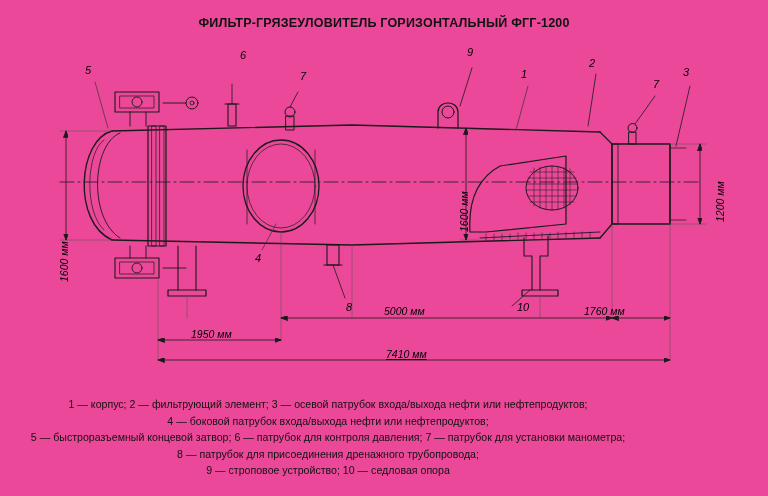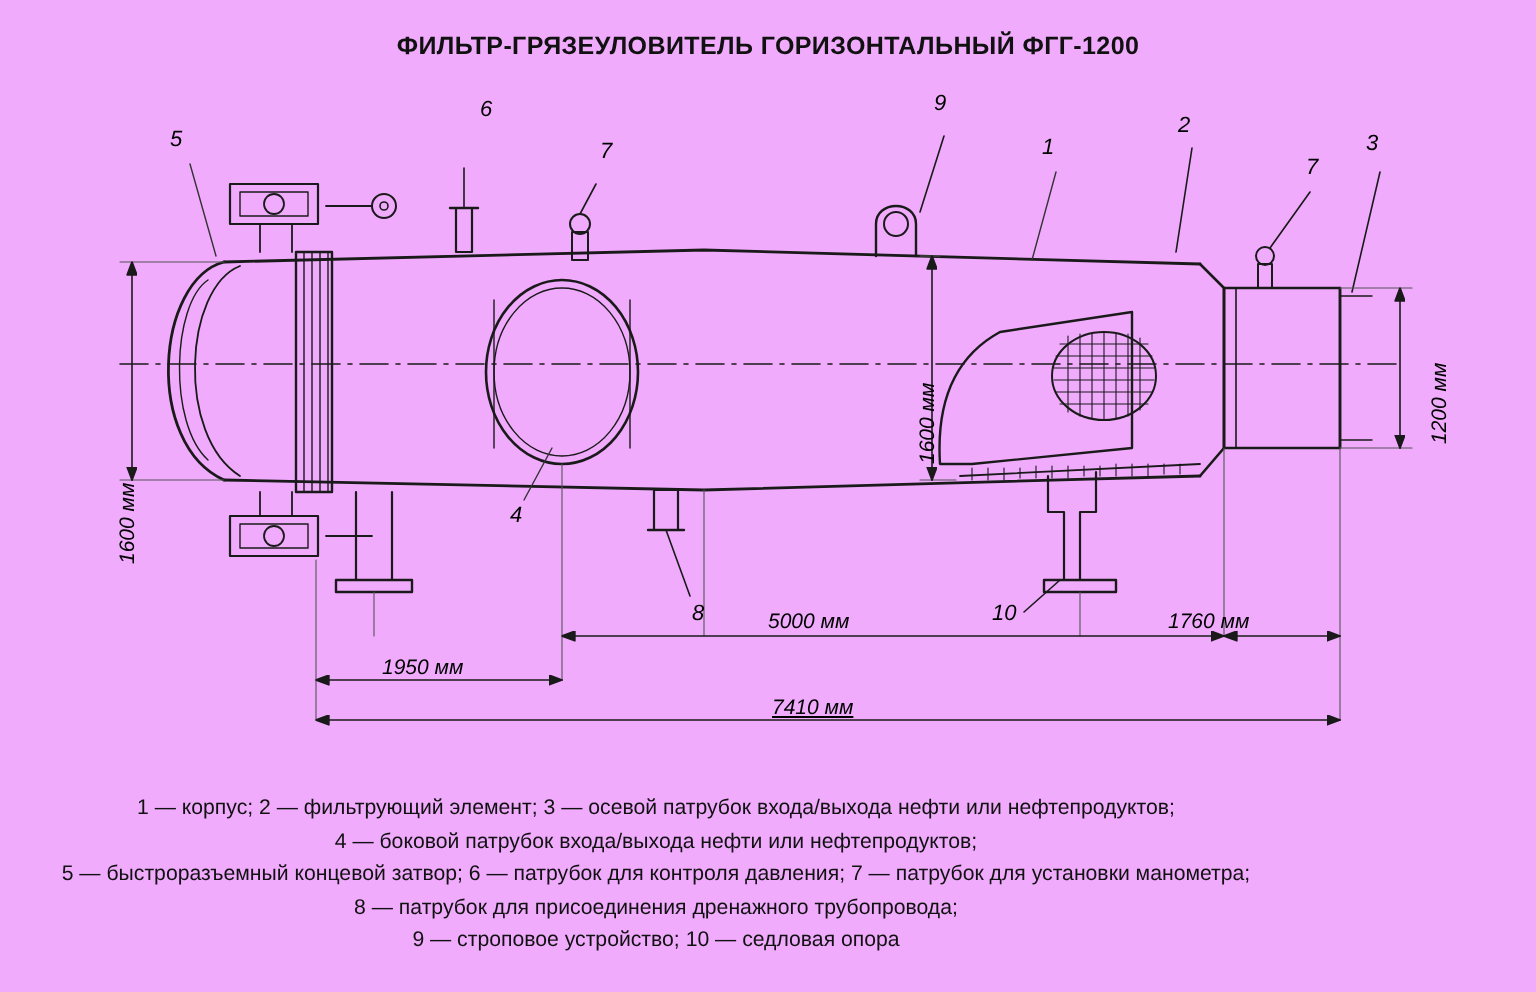--- a/index.html
+++ b/index.html
@@ -9,21 +9,21 @@
   }
   body {
     font-family: "Liberation Sans", sans-serif;
     color: #000000;
   }
   #root {
     position: relative;
     width: 768px;
     height: 496px;
     overflow: hidden;
-    background: #f0abfc;
+    background: #ec4899;
   }
   #title {
     position: absolute;
     top: 16px;
     left: 0;
     width: 768px;
     text-align: center;
     font-size: 12.5px;
     font-weight: bold;
     letter-spacing: 0.2px;
@@ -263,21 +263,21 @@
   <span class="callout" style="left:85px;  top:64px;">5</span>
   <span class="callout" style="left:240px; top:49px;">6</span>
   <span class="callout" style="left:300px; top:70px;">7</span>
   <span class="callout" style="left:467px; top:46px;">9</span>
   <span class="callout" style="left:521px; top:68px;">1</span>
   <span class="callout" style="left:589px; top:57px;">2</span>
   <span class="callout" style="left:653px; top:78px;">7</span>
   <span class="callout" style="left:683px; top:66px;">3</span>
   <span class="callout" style="left:255px; top:252px;">4</span>
   <span class="callout" style="left:346px; top:301px;">8</span>
-  <span class="callout" style="left:496px; top:301px;text-align:right;">10</span>
+  <span class="callout" style="left:517px; top:301px;text-align:right;">10</span>
 
   <span class="dim vert" style="left:58px;  top:282px;">1600 мм</span>
   <span class="dim vert" style="left:458px; top:232px;">1600 мм</span>
   <span class="dim vert" style="left:714px; top:222px;">1200 мм</span>
 
   <span class="dim" style="left:191px; top:328px;">1950 мм</span>
   <span class="dim" style="left:384px; top:305px;text-align:right;">5000 мм</span>
   <span class="dim" style="left:584px; top:305px;">1760 мм</span>
   <span class="dim" style="left:386px; top:348px;text-decoration:underline;">7410 мм</span>
 

